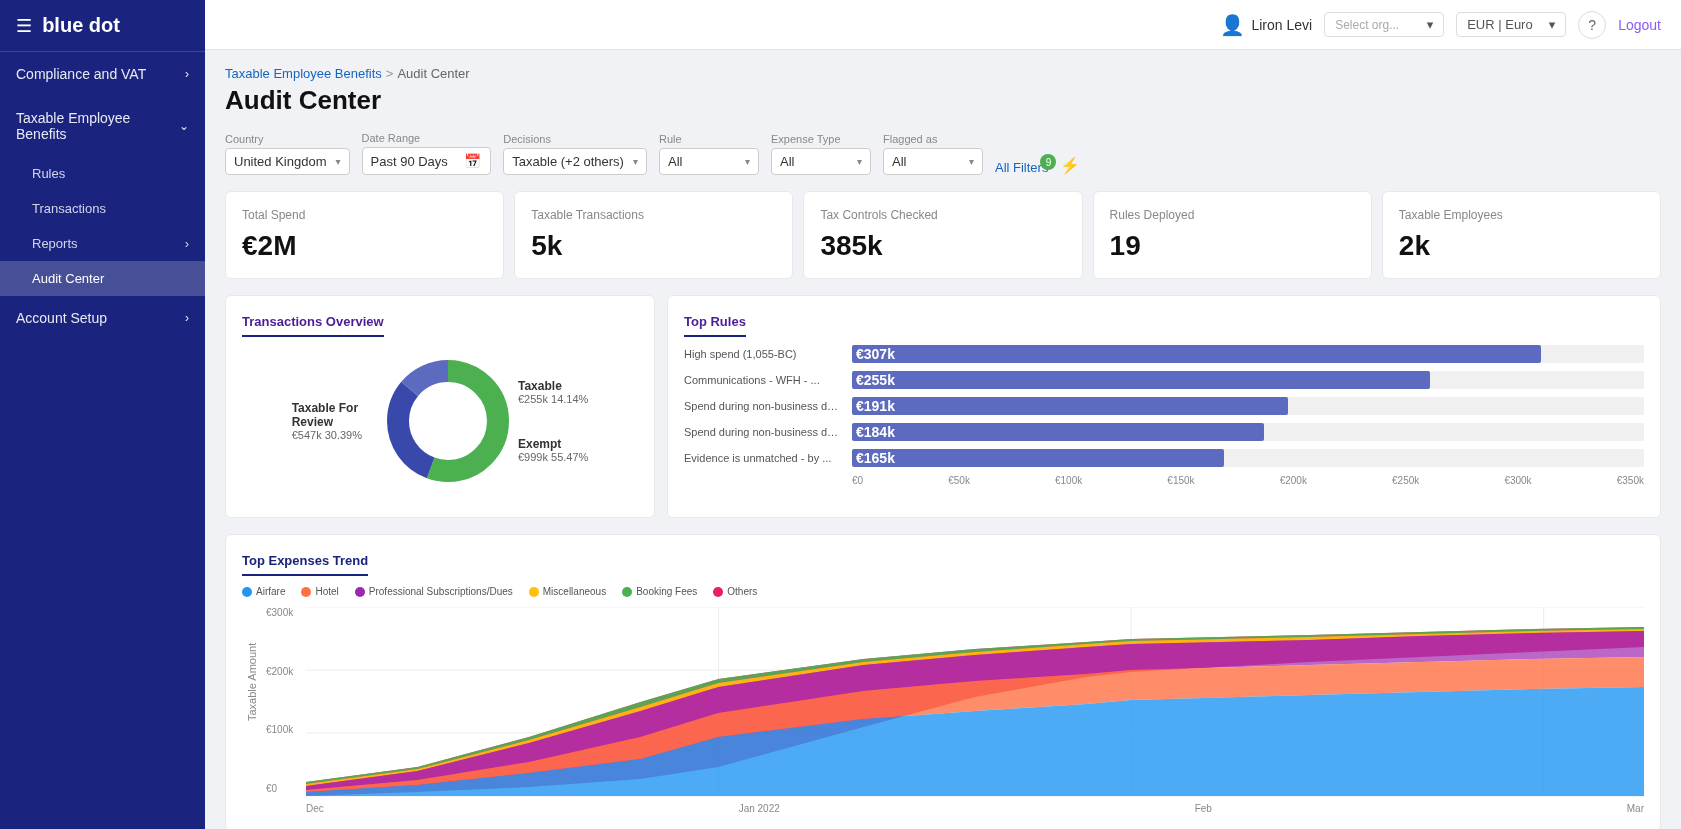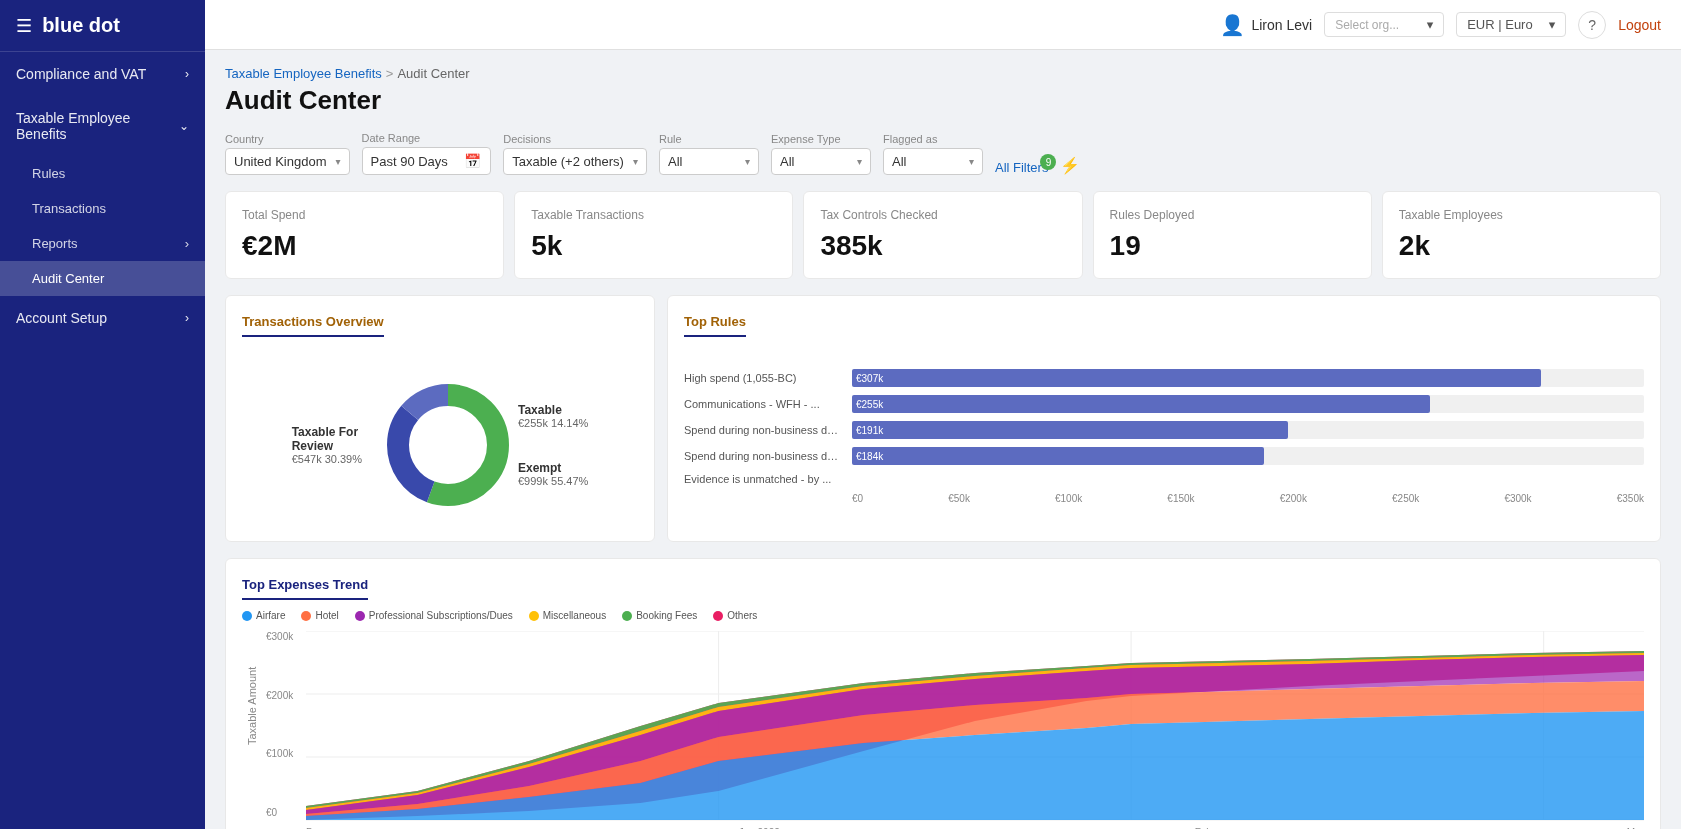--- a/index.html
+++ b/index.html
@@ -18,21 +18,21 @@
     
     .main { flex: 1; display: flex; flex-direction: column; overflow: hidden; }
 
     
     .topbar { background: #fff; display: flex; align-items: center; justify-content: flex-end; padding: 8px 20px; gap: 12px; border-bottom: 1px solid #e0e0e0; height: 50px; }
     .topbar-user { display: flex; align-items: center; gap: 6px; font-size: 14px; color: #333; }
     .topbar-user .avatar-icon { font-size: 20px; color: #666; }
     .topbar-org { background: #fff; border: 1px solid #ddd; border-radius: 4px; padding: 4px 10px; font-size: 13px; color: #555; display: flex; align-items: center; gap: 6px; min-width: 120px; }
     .topbar-currency { background: #fff; border: 1px solid #ddd; border-radius: 4px; padding: 4px 10px; font-size: 13px; color: #555; display: flex; align-items: center; gap: 6px; min-width: 110px; }
     .topbar-help { width: 28px; height: 28px; border: 1px solid #ddd; border-radius: 50%; display: flex; align-items: center; justify-content: center; font-size: 14px; color: #666; cursor: pointer; }
-    .topbar-logout { font-size: 14px; color: #c2410c; cursor: pointer; }
+    .topbar-logout { font-size: 14px; color: #8b5cf6; cursor: pointer; }
 
     
     .content { flex: 1; overflow-y: auto; padding: 0; }
     .content-inner { padding: 16px 20px; }
 
     
     .breadcrumb { font-size: 13px; color: #666; margin-bottom: 4px; display: flex; align-items: center; gap: 4px; }
     .breadcrumb a { color: #1565c0; text-decoration: none; }
     .breadcrumb .sep { color: #999; }
     .page-title { font-size: 26px; font-weight: 700; color: #111; margin-bottom: 16px; }
@@ -51,36 +51,36 @@
     .stats-row { display: flex; gap: 10px; margin-bottom: 16px; }
     .stat-card { background: #fff; border-radius: 6px; padding: 16px; flex: 1; border: 1px solid #e8e8e8; }
     .stat-label { font-size: 12px; color: #888; margin-bottom: 8px; }
     .stat-value { font-size: 28px; font-weight: 700; color: #111; }
 
     
     .charts-row { display: flex; gap: 12px; margin-bottom: 16px; }
     .chart-card { background: #fff; border-radius: 6px; border: 1px solid #e8e8e8; padding: 16px; }
     .chart-card.left { flex: 0 0 430px; }
     .chart-card.right { flex: 1; }
-    .chart-title { font-size: 13px; font-weight: 600; color: #a16207; margin-bottom: 28px; border-bottom: 2px solid #1a237e; padding-bottom: 6px; display: inline-block; }
+    .chart-title { font-size: 13px; font-weight: 600; color: #4c1d95; margin-bottom: 4px; border-bottom: 2px solid #1a237e; padding-bottom: 6px; display: inline-block; }
 
     
     .donut-container { display: flex; align-items: center; justify-content: center; padding: 10px 0; position: relative; }
     .donut-legend { display: flex; flex-direction: column; gap: 12px; font-size: 12px; }
     .legend-item { display: flex; flex-direction: column; }
     .legend-label { font-weight: 600; font-size: 12px; color: #333; }
     .legend-value { font-size: 11px; color: #666; }
 
     
     .bar-chart { padding: 4px 0; }
     .bar-row { display: flex; align-items: center; gap: 8px; margin-bottom: 8px; }
     .bar-label { font-size: 11px; color: #555; width: 160px; flex-shrink: 0; overflow: hidden; text-overflow: ellipsis; white-space: nowrap; }
     .bar-track { flex: 1; height: 18px; background: #f0f0f0; border-radius: 2px; position: relative; }
     .bar-fill { height: 100%; background: #5c6bc0; border-radius: 2px; display: flex; align-items: center; padding-left: 4px; }
-    .bar-val { font-size: 10px; color: #fff; font-weight: 400; }
+    .bar-val { font-size: 14px; color: #fff; font-weight: 700; }
     .bar-axis { display: flex; justify-content: space-between; font-size: 10px; color: #888; margin-top: 4px; padding-left: 168px; }
 
     
     .trend-card { background: #fff; border-radius: 6px; border: 1px solid #e8e8e8; padding: 16px; }
     .trend-title { font-size: 13px; font-weight: 600; color: #1a237e; margin-bottom: 10px; border-bottom: 2px solid #1a237e; padding-bottom: 6px; display: inline-block; }
     .legend-row { display: flex; gap: 16px; flex-wrap: wrap; font-size: 10px; color: #555; margin-bottom: 10px; align-items: center; }
     .legend-dot { width: 10px; height: 10px; border-radius: 50%; display: inline-block; margin-right: 4px; }
     .legend-entry { display: flex; align-items: center; }
 
     .select-arrow { margin-left: auto; }
@@ -306,20 +306,25 @@
               <span class="bar-label">Spend during non-business day ...</span>
               <div class="bar-track">
                 <div class="bar-fill" style="width:52%">
                   <span class="bar-val">€184k</span>
                 </div>
               </div>
             </div>
 
             <div class="bar-row">
               <span class="bar-label">Evidence is unmatched - by ...</span>
+              <div class="bar-track">
+                <div class="bar-fill" style="width:47%">
+                  <span class="bar-val">€165k</span>
+                </div>
+              </div>
             </div>
 
             <div class="bar-axis">
               <span>€0</span>
               <span>€50k</span>
               <span>€100k</span>
               <span>€150k</span>
               <span>€200k</span>
               <span>€250k</span>
               <span>€300k</span>

